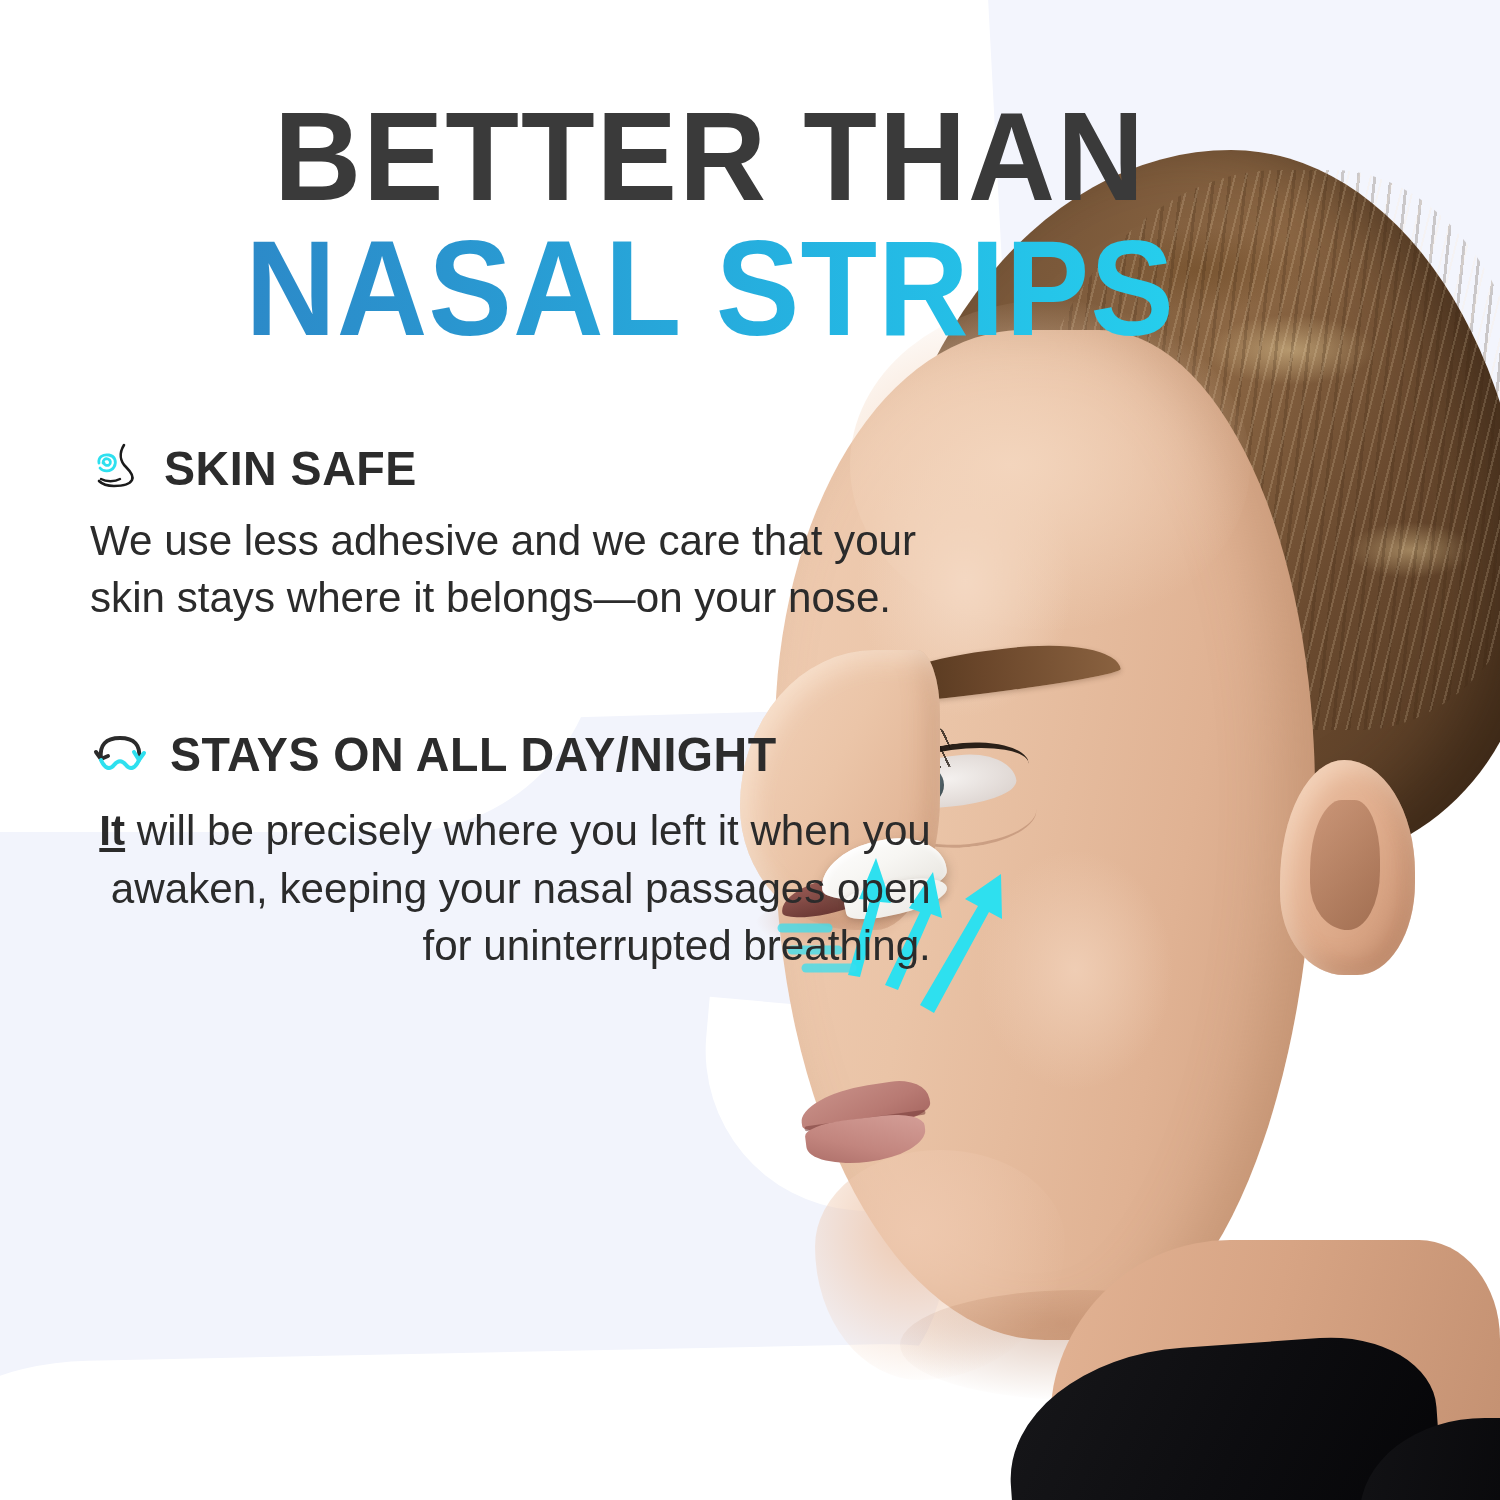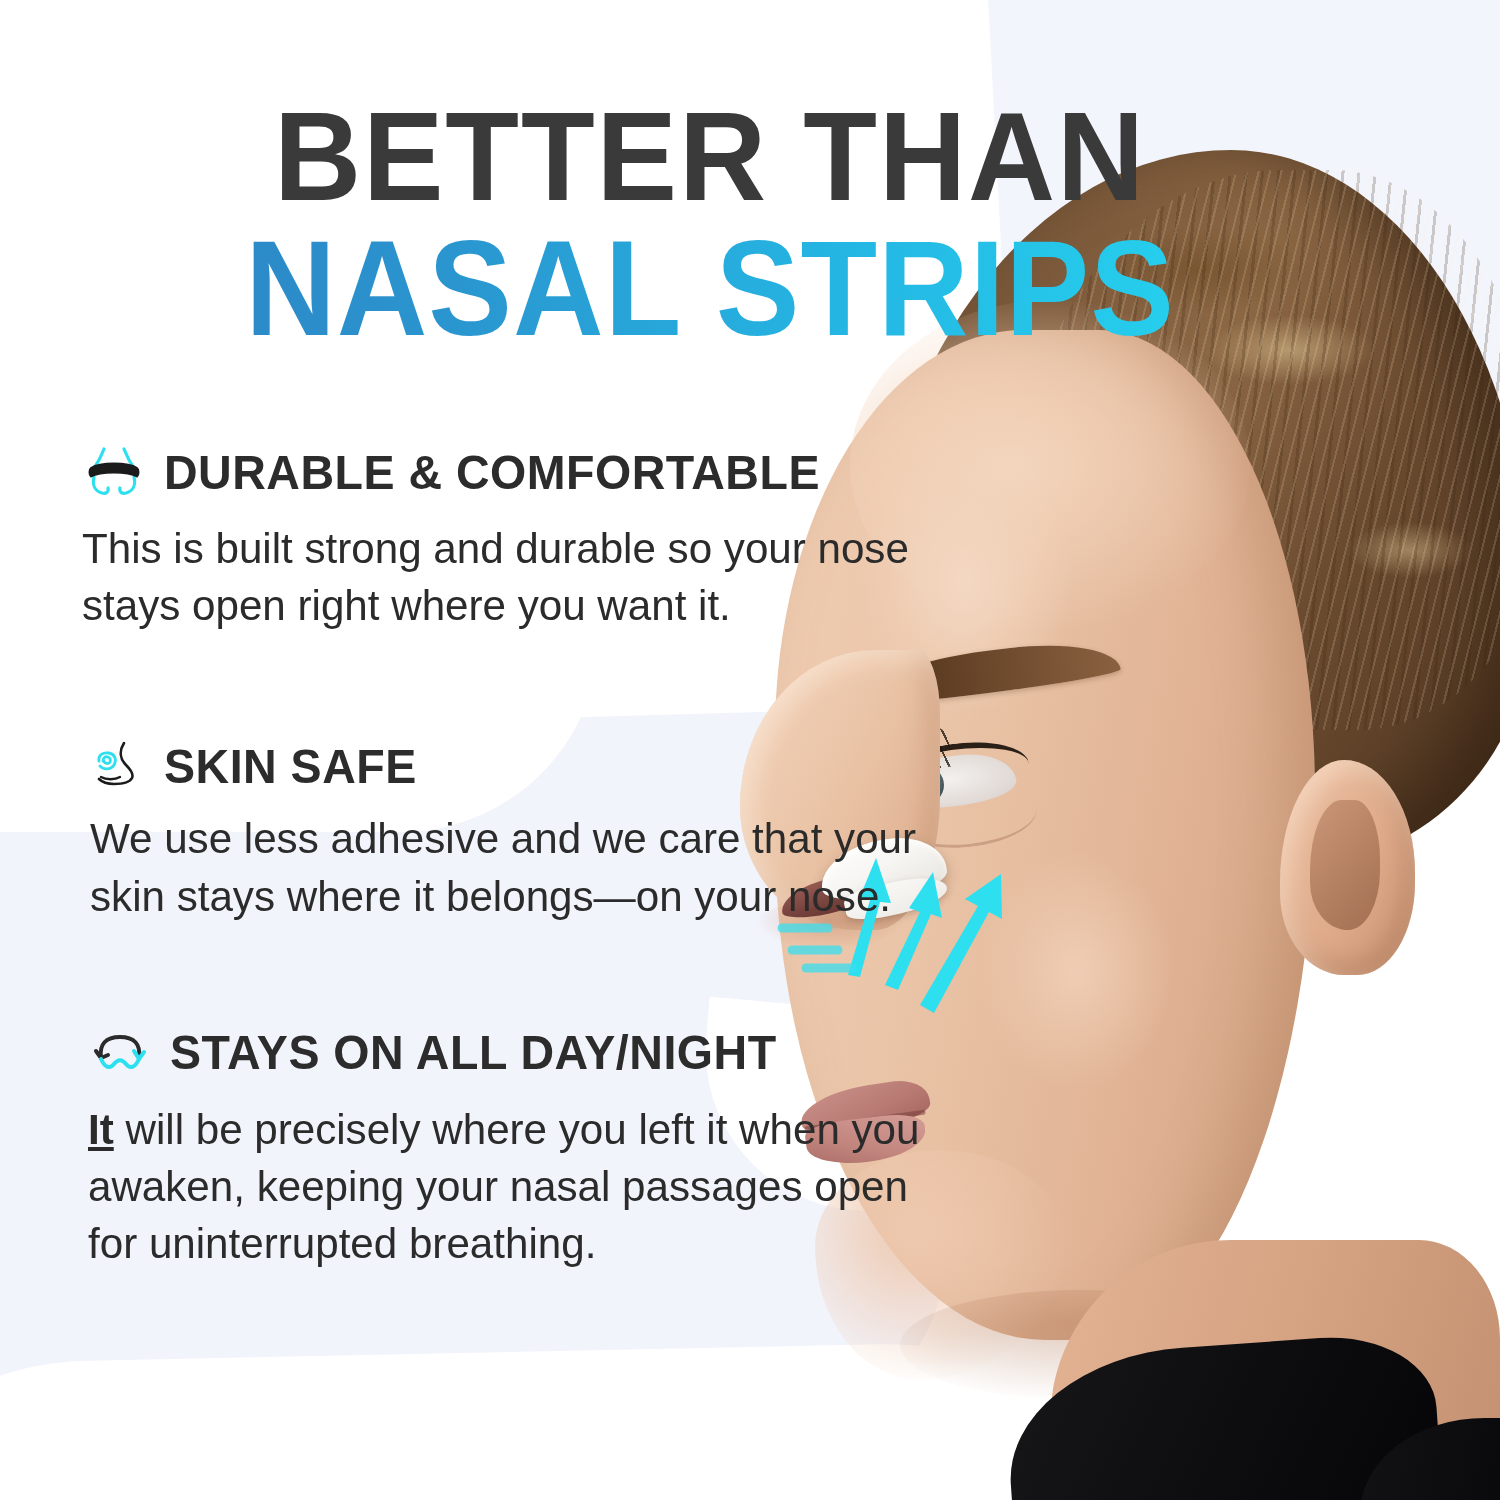--- a/index.html
+++ b/index.html
@@ -401,21 +401,21 @@
   .features {
     position: absolute;
     top: 440px;
     left: 82px;
     width: 880px;
     z-index: 25;
   }
   .feature { position: relative; }
   .feature-1 { margin-bottom: 104px; }
   .feature-2 { margin-left: 8px; margin-bottom: 96px; }
-  .feature-3 { margin-left: 6px; }
+  .feature-3 { margin-left: 6px; text-align: right; }
 
   .feature-head {
     display: flex;
     align-items: center;
     gap: 18px;
     margin-bottom: 16px;
   }
   .feature-icon {
     flex: 0 0 auto;
     width: 64px;
@@ -508,37 +508,20 @@
     </svg>
   </div>
 
   <div class="headline">
     <span class="headline-line1">BETTER THAN</span>
     <span class="headline-line2">NASAL STRIPS</span>
   </div>
 
   <div class="features">
 
-    <div class="feature feature-1">
-      <div class="feature-head">
-        <div class="feature-icon">
-          <svg viewBox="0 0 64 64" width="64" height="64">
-            <g fill="none" stroke="#2ee0ef" stroke-width="3.2" stroke-linecap="round">
-              <path d="M22 9 C19 17 15 24 11 30"></path>
-              <path d="M42 9 C45 17 49 24 53 30"></path>
-              <path d="M12 37 C10 45 13 51 20 53 C24 54 27 52 26 48"></path>
-              <path d="M52 37 C54 45 51 51 44 53 C40 54 37 52 38 48"></path>
-            </g>
-            <path d="M9 28 C18 22 46 22 55 28 C57 29.5 57 35 55 36.5 C46 31 18 31 9 36.5 C7 35 7 29.5 9 28 Z" fill="#1b1b1b" stroke="#1b1b1b" stroke-width="2"></path>
-          </svg>
-        </div>
-        <div class="feature-title">DURABLE &amp; COMFORTABLE</div>
-      </div>
-      <div class="feature-body">This is built strong and durable so your nose stays open right where you want it.</div>
-    </div>
 
     <div class="feature feature-2">
       <div class="feature-head">
         <div class="feature-icon small">
           <svg viewBox="0 0 56 56" width="56" height="56">
             <path d="M34 5 C29 13 30 21 36 27 C41 32 44 36 42 40 C40 44 33 46 24 46 C17 46 12 44 9 41" fill="none" stroke="#1b1b1b" stroke-width="2.6" stroke-linecap="round"></path>
             <path d="M11 39 C16 42 25 42 30 39" fill="none" stroke="#1b1b1b" stroke-width="2.4" stroke-linecap="round"></path>
             <g fill="none" stroke="#2ee0ef" stroke-width="2.8" stroke-linecap="round">
               <path d="M9 23 C8 17 13 14 19 15 C25 16 27 22 24 27 C21 32 13 32 10 28"></path>
               <path d="M13 23 C13 20 15 18 18 19 C21 20 21 24 19 25 C17 26 14 25 14 23"></path>

